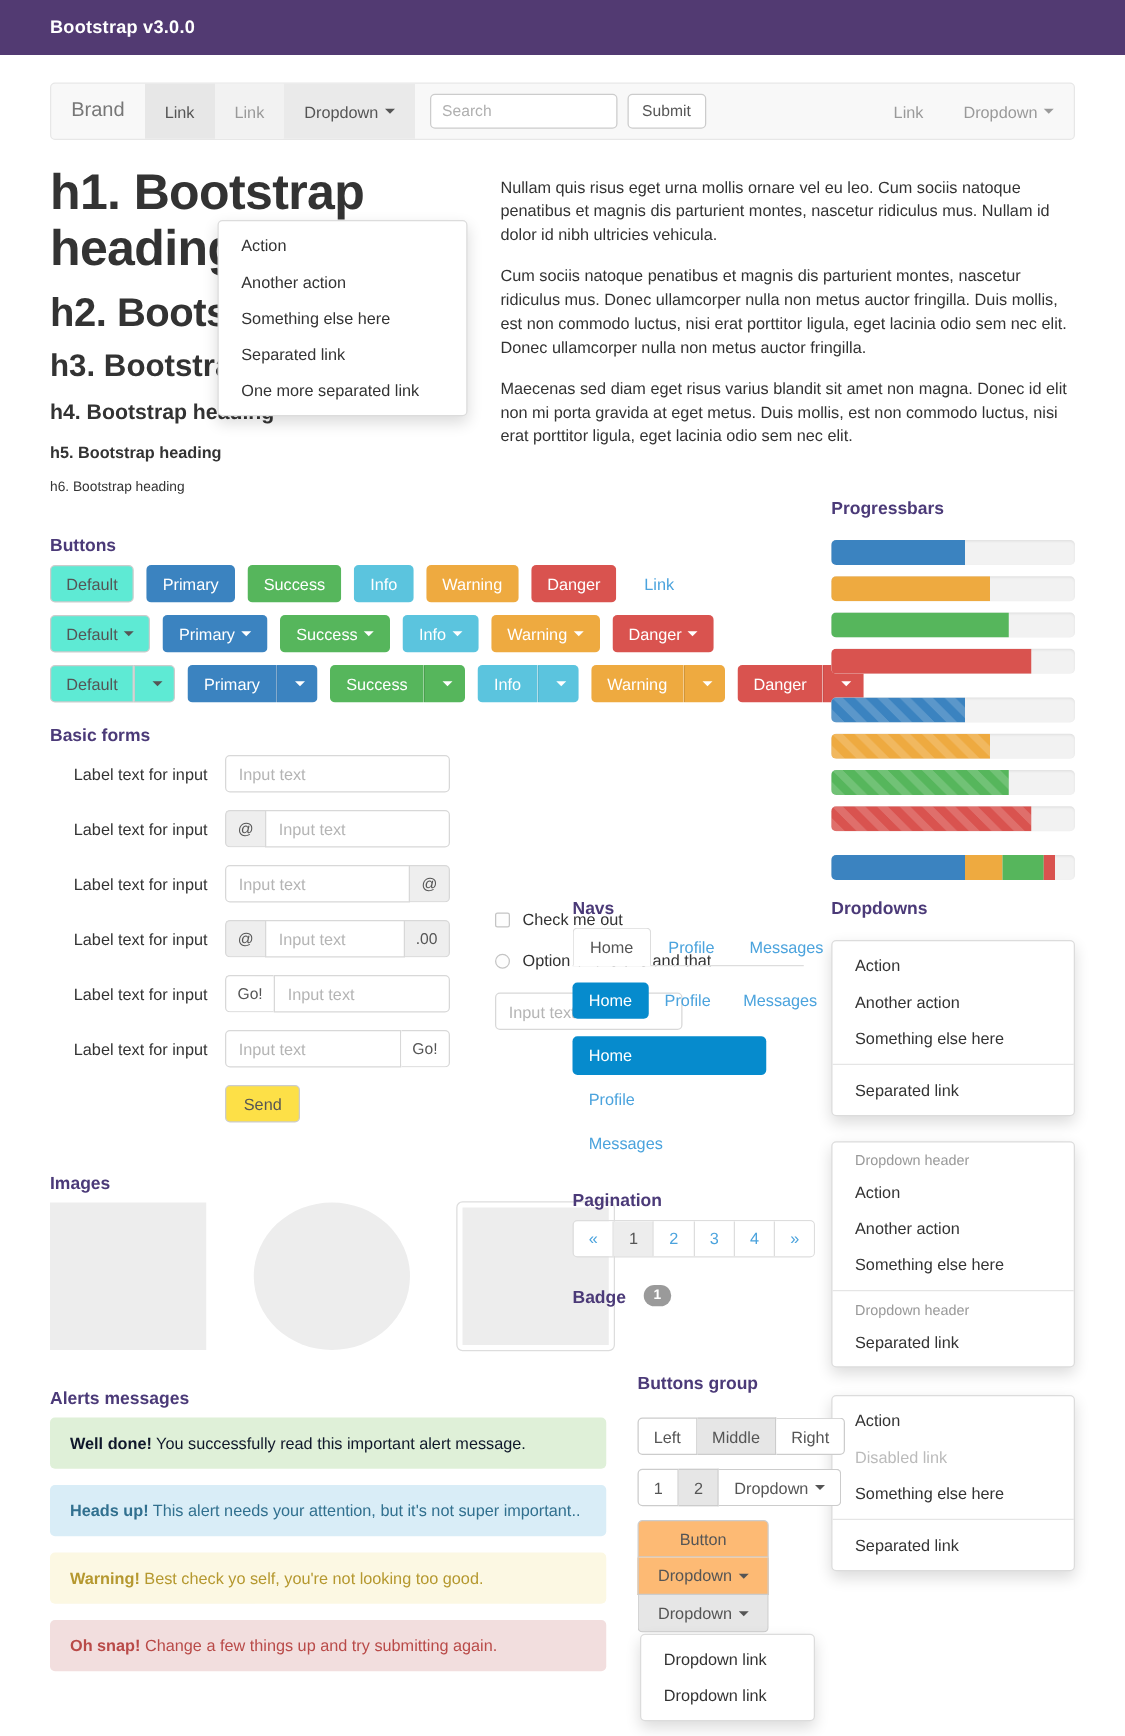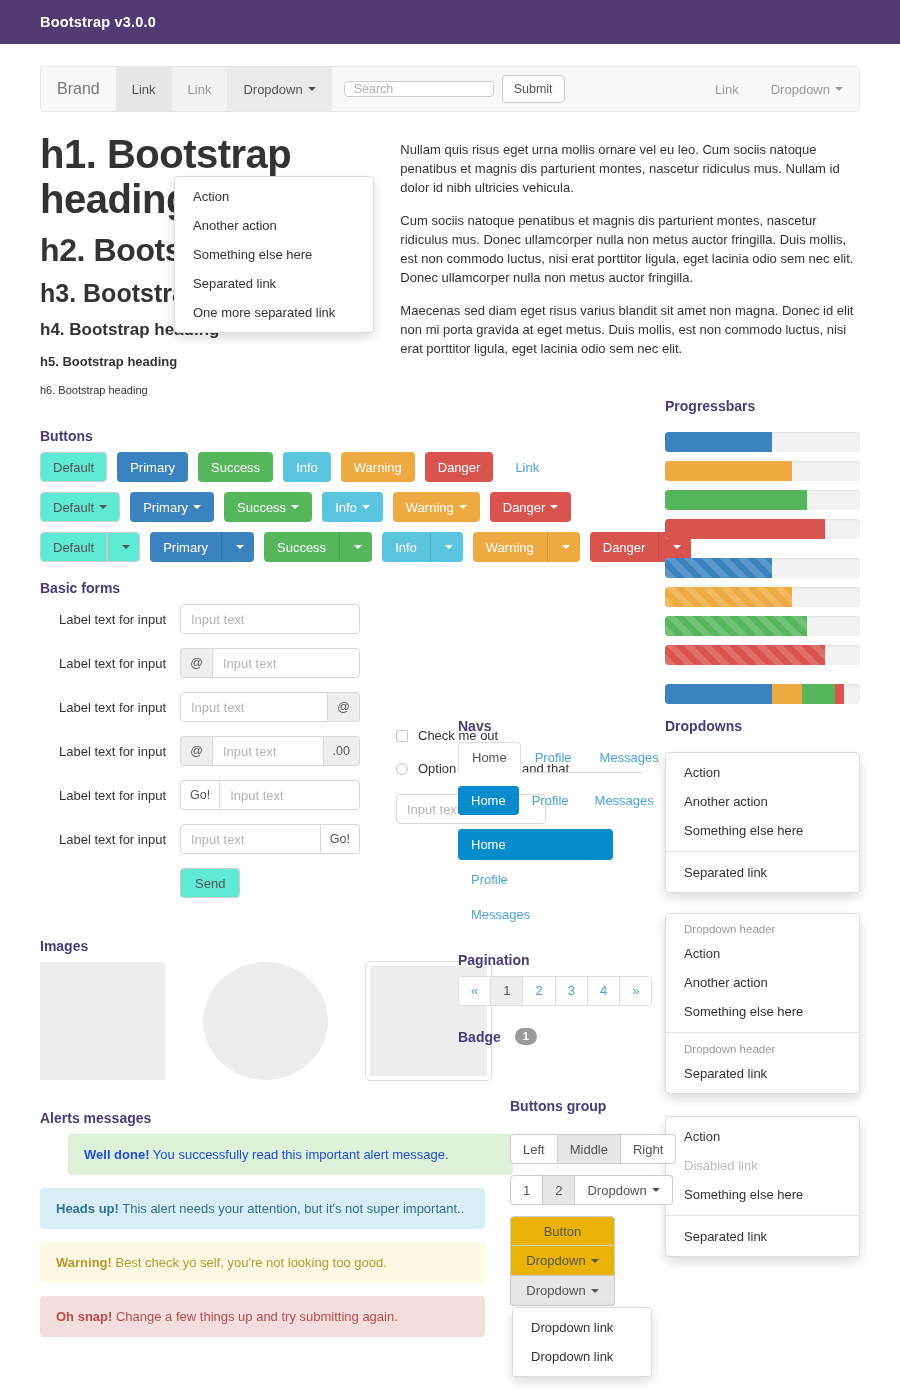--- a/index.html
+++ b/index.html
@@ -46,21 +46,21 @@
   .nav-link.active{ background:#e7e7e7; color:#555; }
   .nav-link.lighter{ background:#f2f2f2; color:#9a9a9a; }
   .nav-link.ddtoggle{ background:#eaeaea; color:#555; }
   .caret{
     display:inline-block; width:0; height:0; margin-left:5px;
     border-left:4px solid transparent; border-right:4px solid transparent;
     border-top:4px solid currentColor; vertical-align:middle;
   }
   .nav-form{ display:flex; align-items:center; gap:8px; margin-left:12px; }
   .nav-search{
-    width:150px; height:16px; border:1px solid #ccc; border-radius:4px;
+    width:150px; height:28px; border:1px solid #ccc; border-radius:4px;
     padding:0 9px; font-size:12.5px; color:#555; background:#fff;
     font-family:"Liberation Sans", sans-serif;
   }
   .nav-search::placeholder{ color:#b0b0b0; }
   .btn-submit{
     height:28px; padding:0 11px; font-size:12.5px;
     border:1px solid #ccc; border-radius:4px; background:#fff; color:#555;
     font-family:"Liberation Sans", sans-serif; cursor:pointer;
   }
   .nav-right{ margin-left:auto; display:flex; align-items:stretch; }
@@ -147,21 +147,21 @@
   .addon.btnlike{ background:#fff; }
   .ig-left .addon{ border-right:none; border-radius:4px 0 0 4px; }
   .ig-left .finput{ border-radius:0 4px 4px 0; }
   .ig-right .addon{ border-left:none; border-radius:0 4px 4px 0; }
   .ig-right .finput{ border-radius:4px 0 0 4px; }
   .ig-both .addon:first-child{ border-right:none; border-radius:4px 0 0 4px; }
   .ig-both .addon:last-child{ border-left:none; border-radius:0 4px 4px 0; }
   .ig-both .finput{ border-radius:0; }
   .btn-send{
     height:30px; padding:0 14px; border:1px solid #ccc; border-radius:4px;
-    background:#5eead4; color:#555; font-size:13px; cursor:pointer;
+    background:#fde047; color:#555; font-size:13px; cursor:pointer;
     font-family:"Liberation Sans", sans-serif;
   }
 
   .forms-right{ margin-left:26px; padding-top:36px; }
   .chk-row{ display:flex; align-items:center; margin-bottom:18px; font-size:13px; color:#333; }
   .box{ width:12px; height:12px; border:1px solid #c4c4c4; border-radius:2px; background:#fdfdfd; margin-right:10px; }
   .circ{ width:12px; height:12px; border:1px solid #c4c4c4; border-radius:50%; background:#fdfdfd; margin-right:10px; }
   .std-input{
     width:150px; height:30px; border:1px solid #d8d8d8; border-radius:4px;
     padding:0 10px; font-size:13px; color:#555; background:#fff;
@@ -230,40 +230,40 @@
   .images-row{ display:flex; gap:38px; margin-top:6px; }
   .img-sq{ width:125px; height:118px; background:#ededed; }
   .img-circ{ width:125px; height:118px; background:#ededed; border-radius:50%; }
   .img-thumb{ width:125px; height:118px; background:#ededed; border:4px solid #fff; outline:1px solid #ddd; border-radius:4px; }
 
   
   .alert{
     border-radius:4px; padding:13px 16px; font-size:13px; margin-bottom:13px; width:445px;
   }
   .alert b{ font-weight:bold; }
-  .a-success{ background:#dff0d8; color:#1d4ed8;margin-left:28px; }
+  .a-success{ background:#dff0d8; color:#0f172a; }
   .a-info{ background:#d9edf7; color:#31708f; }
   .a-warning{ background:#fcf8e3; color:#b5982f; }
   .a-danger{ background:#f2dede; color:#b94a48; }
 
   
   .bg-col{ position:absolute; left:510px; top:1098px; width:180px; }
   .bgroup{ display:inline-flex; margin-bottom:11px; }
   .bgroup .gbtn{
     height:30px; padding:0 12px; display:flex; align-items:center; justify-content:center;
     background:#fff; border:1px solid #ccc; border-left-width:0; font-size:13px; color:#555;
     cursor:pointer; font-family:"Liberation Sans", sans-serif; white-space:nowrap;
   }
   .bgroup .gbtn:first-child{ border-left-width:1px; border-radius:4px 0 0 4px; }
   .bgroup .gbtn:last-child{ border-radius:0 4px 4px 0; }
   .bgroup .gbtn.pressed{ background:#e6e6e6; }
   .vgroup{ display:inline-flex; flex-direction:column; width:105px; }
   .vgroup .gbtn{
     height:30px; display:flex; align-items:center; justify-content:center;
-    background:#eab308; border:1px solid #ccc; border-top-width:0; font-size:13px; color:#555;
+    background:#fdba74; border:1px solid #ccc; border-top-width:0; font-size:13px; color:#555;
     cursor:pointer; font-family:"Liberation Sans", sans-serif;
   }
   .vgroup .gbtn:first-child{ border-top-width:1px; border-radius:4px 4px 0 0; }
   .vgroup .gbtn:last-child{ border-radius:0 0 4px 4px; }
   .vgroup .gbtn.pressed{ background:#e6e6e6; }
   .vg-menu{ position:absolute; left:5px; top:200px; width:140px; z-index:30; }
 </style>
 </head>
 <body>
 

